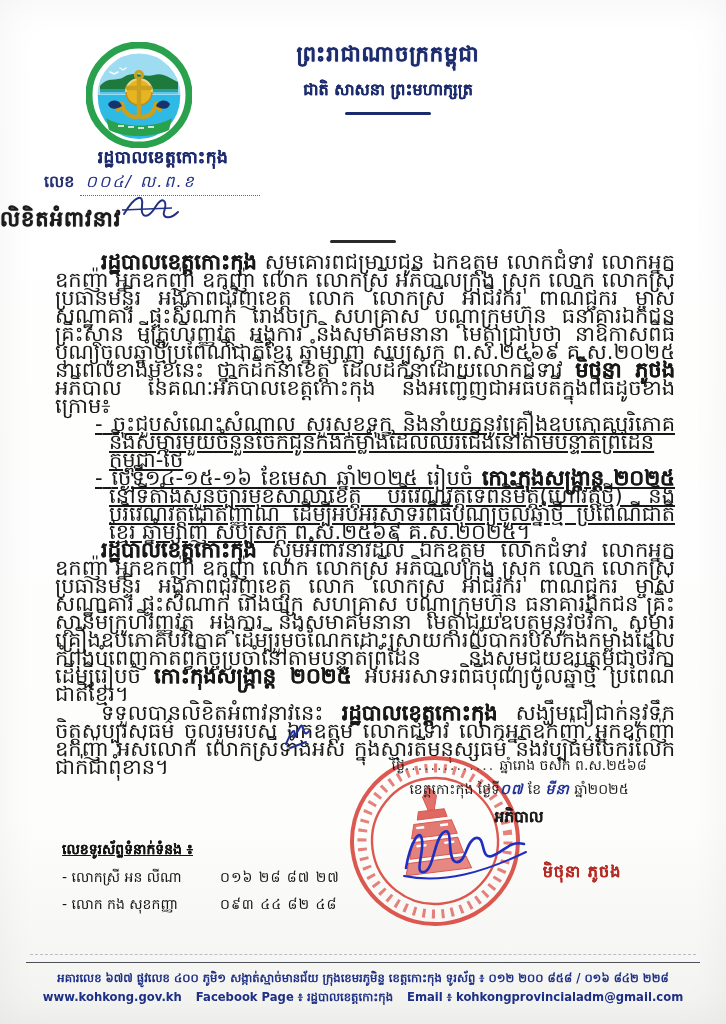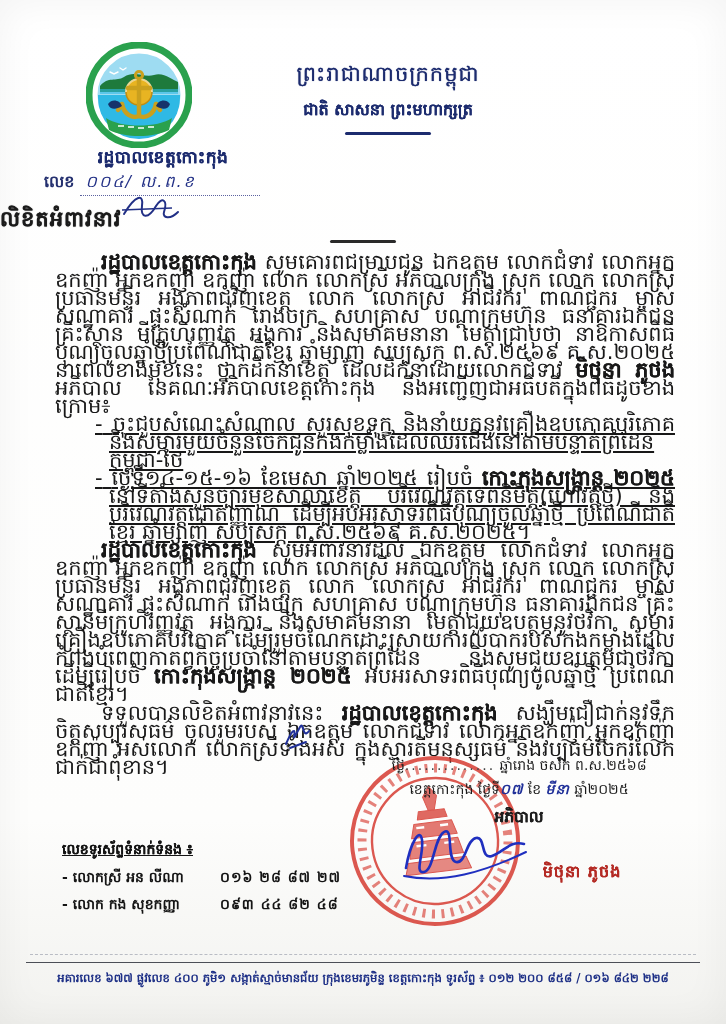--- a/index.html
+++ b/index.html
@@ -25,21 +25,21 @@
   .ref-label { font-weight:600; }
   .ref-fill {
     display:inline-block; min-width:180px; border-bottom:1px dotted #5b62a0;
     font-style:italic; color:#223086; letter-spacing:2px; padding:0 6px;
   }
   .ref-scribble { position:absolute; left:118px; top:190px; width:80px; height:36px; }
   .kingdom {
     position:absolute; left:183px; top:40px; width:410px; text-align:center;
     color:#1c2b6e;
   }
-  .kingdom-l1 { font-size:21px; font-weight:400; letter-spacing:1px; text-shadow:0 0 0.8px #1c2b6e;margin-top:20px; }
+  .kingdom-l1 { font-size:21px; font-weight:700; letter-spacing:1px; text-shadow:0 0 0.8px #1c2b6e; }
   .kingdom-l2 { font-size:16px; font-weight:700; margin-top:8px; text-shadow:0 0 0.5px #1c2b6e; }
   .motto-divider { width:86px; height:3px; background:#1c2b6e; margin:9px auto 0; border-radius:2px; }
   
   .doc-title {
     position:absolute; left:0; top:205px; width:714px; text-align:left;
     font-size:21px; font-weight:800; color:#1b1b1b; letter-spacing:1px;
     text-shadow:0 0 0.8px #1b1b1b;
   }
   .title-divider { position:absolute; left:330px; top:240px; width:66px; height:3px; background:#2a2a2a; border-radius:2px; }
   
@@ -64,21 +64,21 @@
   .signature-ink { position:absolute; left:398px; top:814px; width:134px; height:78px; z-index:4; }
   .seal { position:absolute; left:346px; top:752px; width:178px; height:178px; z-index:1; opacity:0.82; transform:rotate(-7deg); }
   .signer-name {
     position:absolute; left:492px; top:861px; width:180px; text-align:center;
     font-size:16px; font-weight:800; color:#b42a24; letter-spacing:1px; z-index:3;
     text-shadow:0 0 0.6px #b42a24;
   }
   
   .contact { position:absolute; left:62px; top:840px; width:300px; font-size:14px; color:#141414; }
   .contact-heading { font-weight:800; text-decoration:underline; margin-bottom:7px; text-shadow:0 0 0.5px #111; }
-  .contact-row { display:flex; margin-top:6px; font-weight:700; }
+  .contact-row { display:flex; margin-top:6px; font-weight:400; }
   .contact-name { width:158px; }
   .contact-phone { letter-spacing:1px; }
   
   .footer-dashed { position:absolute; left:30px; top:954px; width:666px; border-top:1px dashed #b9bcc4; }
   .footer {
     position:absolute; left:26px; top:962px; width:674px; text-align:center;
     border-top:1.5px solid #4c4f57; padding-top:6px;
     font-size:11.6px; line-height:19px; color:#1d2f86; font-weight:600;
   }
   .footer .sep { display:inline-block; width:10px; }
@@ -180,15 +180,22 @@
     </div>
     <div class="contact-row">
       <span class="contact-name">- លោក កង សុខកញ្ញា</span>
       <span class="contact-phone">០៩៣ ៤៤ ៨២ ៤៨</span>
     </div>
   </div>
 
   <div class="footer-dashed"></div>
   <div class="footer">
     <div>អគារលេខ ៦៧៧ ផ្លូវលេខ ៤០០ ភូមិ១ សង្កាត់ស្មាច់មានជ័យ ក្រុងខេមរភូមិន្ទ ខេត្តកោះកុង ទូរស័ព្ទ ៖ ០១២ ២០០ ៨៥៨ / ០១៦ ៨៤២ ២២៨</div>
+    <div>
+      <span>www.kohkong.gov.kh</span><span class="sep"></span>
+      <span>Facebook Page ៖</span>
+      <span>រដ្ឋបាលខេត្តកោះកុង</span><span class="sep"></span>
+      <span>Email ៖</span>
+      <span>kohkongprovincialadm@gmail.com</span>
+    </div>
   </div>
 
 </div>
 
 </body></html>

